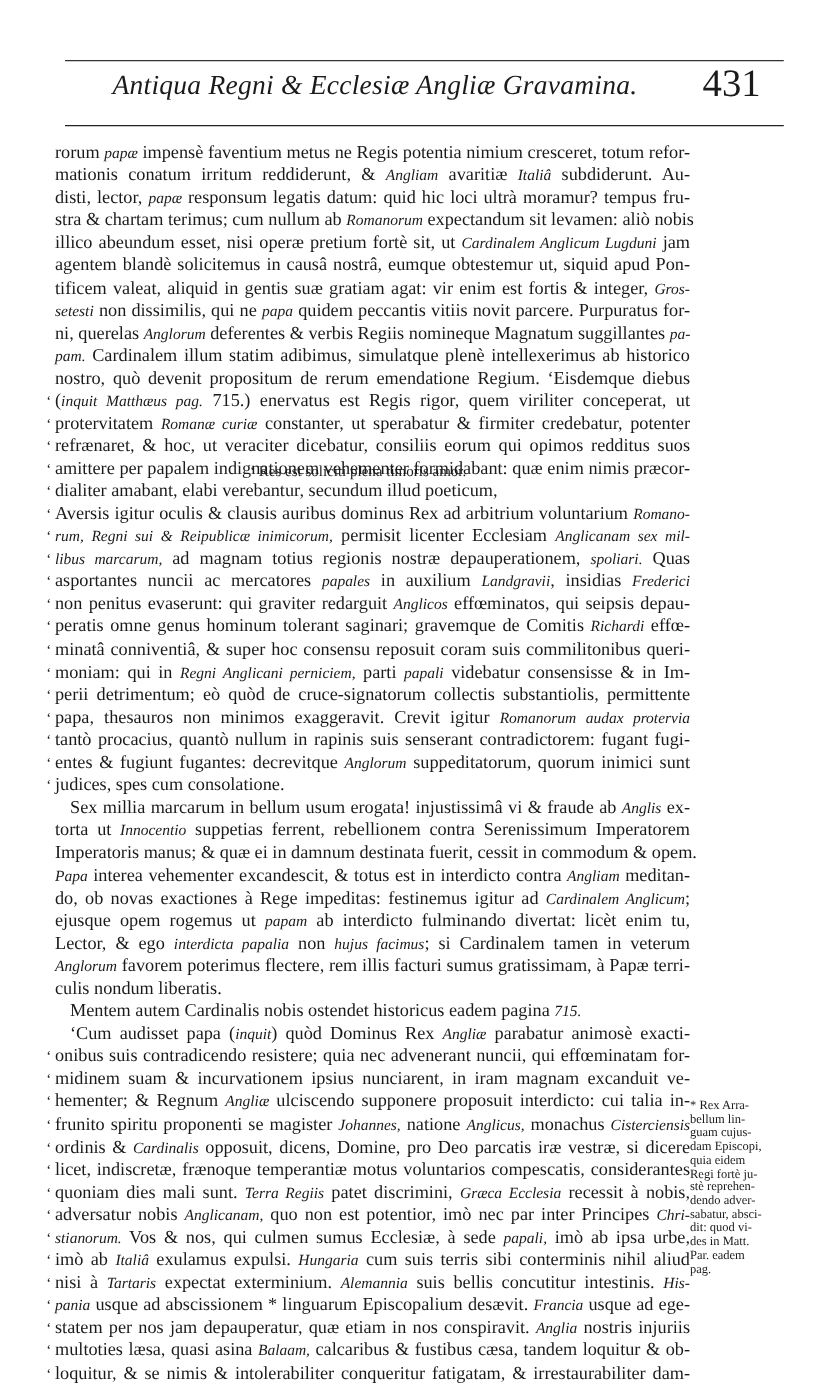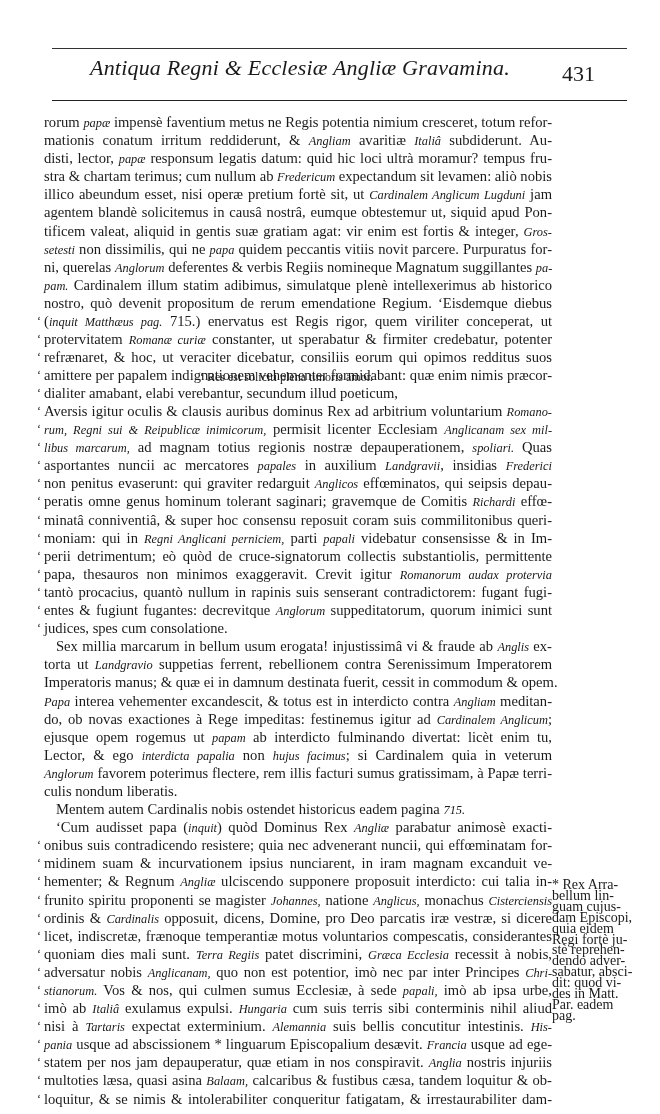--- a/index.html
+++ b/index.html
@@ -1,44 +1,44 @@
 <!DOCTYPE html>
 <html><head>
 <meta charset="utf-8">
 <style>
   html,body{margin:0;padding:0;background:#fff;}
   body{width:660px;height:1114px;position:relative;overflow:hidden;font-family:"Liberation Serif","DejaVu Serif",serif;color:#1a1a1a;}
   .rule{position:absolute;left:52px;width:575px;height:0;border-top:1px solid #333;}
   .rule.top{top:48px;}
   .rule.bot{top:100px;border-top:1.5px solid #222;}
   .running-head{position:absolute;top:55px;left:90px;font-style:italic;font-size:22px;letter-spacing:0.2px;white-space:nowrap;}
-  .folio{position:absolute;top:61px;left:562px;font-size:22px;}
+  .folio{position:absolute;top:49px;left:562px;font-size:31px;}
   .block{position:absolute;left:44px;width:508px;}
   .line{height:18.1px;line-height:18.1px;font-size:14.6px;white-space:nowrap;text-align:justify;text-align-last:justify;position:relative;}
   .line.last{text-align-last:left;}
   .line.indent{padding-left:12px;}
   .q{position:absolute;left:-7px;font-size:12px;}
   .it{font-style:italic;font-size:12.4px;}
   .verse{position:absolute;top:370px;left:200px;font-size:12px;}
-  .margin-note{position:absolute;left:552px;top:880px;width:74px;font-size:14px;line-height:10.9px;}
+  .margin-note{position:absolute;left:552px;top:880px;width:74px;font-size:10px;line-height:10.9px;}
   .margin-note div{white-space:nowrap;}
 </style>
 </head>
 <body>
 
 <div class="rule top"></div>
 <div class="running-head">Antiqua Regni &amp; Ecclesiæ Angliæ Gravamina.</div>
 <div class="folio">431</div>
 <div class="rule bot"></div>
 
 <div class="block" id="block1" style="top:113px;font-family:Liberation Serif, serif;">
     <div class="line"><span>rorum </span><span class="it">papæ</span><span> impensè faventium metus ne Regis potentia nimium cresceret, totum refor-</span></div>
     <div class="line"><span>mationis conatum irritum reddiderunt, &amp; </span><span class="it">Angliam</span><span> avaritiæ </span><span class="it">Italiâ</span><span> subdiderunt.  Au-</span></div>
     <div class="line"><span>disti, lector, </span><span class="it">papæ</span><span> responsum legatis datum: quid hic loci ultrà moramur? tempus fru-</span></div>
-    <div class="line"><span>stra &amp; chartam terimus; cum nullum ab </span><span class="it">Fredericum</span><span> expectandum sit levamen: aliò nobis</span></div>
+    <div class="line"><span>stra &amp; chartam terimus; cum nullum ab </span><span class="it">Romanorum</span><span> expectandum sit levamen: aliò nobis</span></div>
     <div class="line"><span>illico abeundum esset, nisi operæ pretium fortè sit, ut </span><span class="it">Cardinalem Anglicum Lugduni</span><span> jam</span></div>
     <div class="line"><span>agentem blandè solicitemus in causâ nostrâ, eumque obtestemur ut, siquid apud Pon-</span></div>
     <div class="line"><span>tificem valeat, aliquid in gentis suæ gratiam agat: vir enim est fortis &amp; integer, </span><span class="it">Gros-</span></div>
     <div class="line"><span class="it">setesti</span><span> non dissimilis, qui ne </span><span class="it">papa</span><span> quidem peccantis vitiis novit parcere.  Purpuratus for-</span></div>
     <div class="line"><span>ni, querelas </span><span class="it">Anglorum</span><span> deferentes &amp; verbis Regiis nomineque Magnatum suggillantes </span><span class="it">pa-</span></div>
     <div class="line"><span class="it">pam.</span><span>  Cardinalem illum statim adibimus, simulatque plenè intellexerimus ab historico</span></div>
     <div class="line"><span>nostro, quò devenit propositum de rerum emendatione Regium.  ‘Eisdemque diebus</span></div>
     <div class="line"><span class="q">‘</span><span>(</span><span class="it">inquit Matthæus pag.</span><span> 715.) enervatus est Regis rigor, quem viriliter conceperat, ut</span></div>
     <div class="line"><span class="q">‘</span><span>protervitatem </span><span class="it">Romanæ curiæ</span><span> constanter, ut sperabatur &amp; firmiter credebatur, potenter</span></div>
     <div class="line"><span class="q">‘</span><span>refrænaret, &amp; hoc, ut veraciter dicebatur, consiliis eorum qui opimos redditus suos</span></div>
@@ -54,26 +54,26 @@
     <div class="line"><span class="q">‘</span><span>non penitus evaserunt: qui graviter redarguit </span><span class="it">Anglicos</span><span> effœminatos, qui seipsis depau-</span></div>
     <div class="line"><span class="q">‘</span><span>peratis omne genus hominum tolerant saginari; gravemque de Comitis </span><span class="it">Richardi</span><span> effœ-</span></div>
     <div class="line"><span class="q">‘</span><span>minatâ conniventiâ, &amp; super hoc consensu reposuit coram suis commilitonibus queri-</span></div>
     <div class="line"><span class="q">‘</span><span>moniam: qui in </span><span class="it">Regni Anglicani perniciem,</span><span> parti </span><span class="it">papali</span><span> videbatur consensisse &amp; in Im-</span></div>
     <div class="line"><span class="q">‘</span><span>perii detrimentum; eò quòd de cruce-signatorum collectis substantiolis, permittente</span></div>
     <div class="line"><span class="q">‘</span><span>papa, thesauros non minimos exaggeravit.  Crevit igitur </span><span class="it">Romanorum audax protervia</span></div>
     <div class="line"><span class="q">‘</span><span>tantò procacius, quantò nullum in rapinis suis senserant contradictorem: fugant fugi-</span></div>
     <div class="line"><span class="q">‘</span><span>entes &amp; fugiunt fugantes: decrevitque </span><span class="it">Anglorum</span><span> suppeditatorum, quorum inimici sunt</span></div>
     <div class="line last"><span class="q">‘</span><span>judices, spes cum consolatione.</span></div>
     <div class="line indent"><span>Sex millia marcarum in bellum usum erogata! injustissimâ vi &amp; fraude ab </span><span class="it">Anglis</span><span> ex-</span></div>
-    <div class="line"><span>torta ut </span><span class="it">Landgravio</span><span> suppetias ferrent, rebellionem contra Serenissimum Imperatorem</span></div>
+    <div class="line"><span>torta ut </span><span class="it">Innocentio</span><span> suppetias ferrent, rebellionem contra Serenissimum Imperatorem</span></div>
     <div class="line"><span>Imperatoris manus; &amp; quæ ei in damnum destinata fuerit, cessit in commodum &amp; opem.</span></div>
     <div class="line"><span class="it">Papa</span><span> interea vehementer excandescit, &amp; totus est in interdicto contra </span><span class="it">Angliam</span><span> meditan-</span></div>
     <div class="line"><span>do, ob novas exactiones à Rege impeditas: festinemus igitur ad </span><span class="it">Cardinalem Anglicum</span><span>;</span></div>
     <div class="line"><span>ejusque opem rogemus ut </span><span class="it">papam</span><span> ab interdicto fulminando divertat: licèt enim tu,</span></div>
-    <div class="line"><span>Lector, &amp; ego </span><span class="it">interdicta papalia</span><span> non </span><span class="it">hujus facimus</span><span>; si Cardinalem quia in veterum</span></div>
+    <div class="line"><span>Lector, &amp; ego </span><span class="it">interdicta papalia</span><span> non </span><span class="it">hujus facimus</span><span>; si Cardinalem tamen in veterum</span></div>
     <div class="line"><span class="it">Anglorum</span><span> favorem poterimus flectere, rem illis facturi sumus gratissimam, à Papæ terri-</span></div>
     <div class="line last"><span>culis nondum liberatis.</span></div>
     <div class="line indent last"><span>Mentem autem Cardinalis nobis ostendet historicus eadem pagina </span><span class="it">715.</span></div>
     <div class="line indent"><span>‘Cum audisset papa (</span><span class="it">inquit</span><span>) quòd Dominus Rex </span><span class="it">Angliæ</span><span> parabatur animosè exacti-</span></div>
     <div class="line"><span class="q">‘</span><span>onibus suis contradicendo resistere; quia nec advenerant nuncii, qui effœminatam for-</span></div>
     <div class="line"><span class="q">‘</span><span>midinem suam &amp; incurvationem ipsius nunciarent, in iram magnam excanduit ve-</span></div>
     <div class="line"><span class="q">‘</span><span>hementer; &amp; Regnum </span><span class="it">Angliæ</span><span> ulciscendo supponere proposuit interdicto: cui talia in-</span></div>
     <div class="line"><span class="q">‘</span><span>frunito spiritu proponenti se magister </span><span class="it">Johannes,</span><span> natione </span><span class="it">Anglicus,</span><span> monachus </span><span class="it">Cisterciensis</span></div>
     <div class="line"><span class="q">‘</span><span>ordinis &amp; </span><span class="it">Cardinalis</span><span> opposuit, dicens, Domine, pro Deo parcatis iræ vestræ, si dicere</span></div>
     <div class="line"><span class="q">‘</span><span>licet, indiscretæ, frænoque temperantiæ motus voluntarios compescatis, considerantes</span></div>

